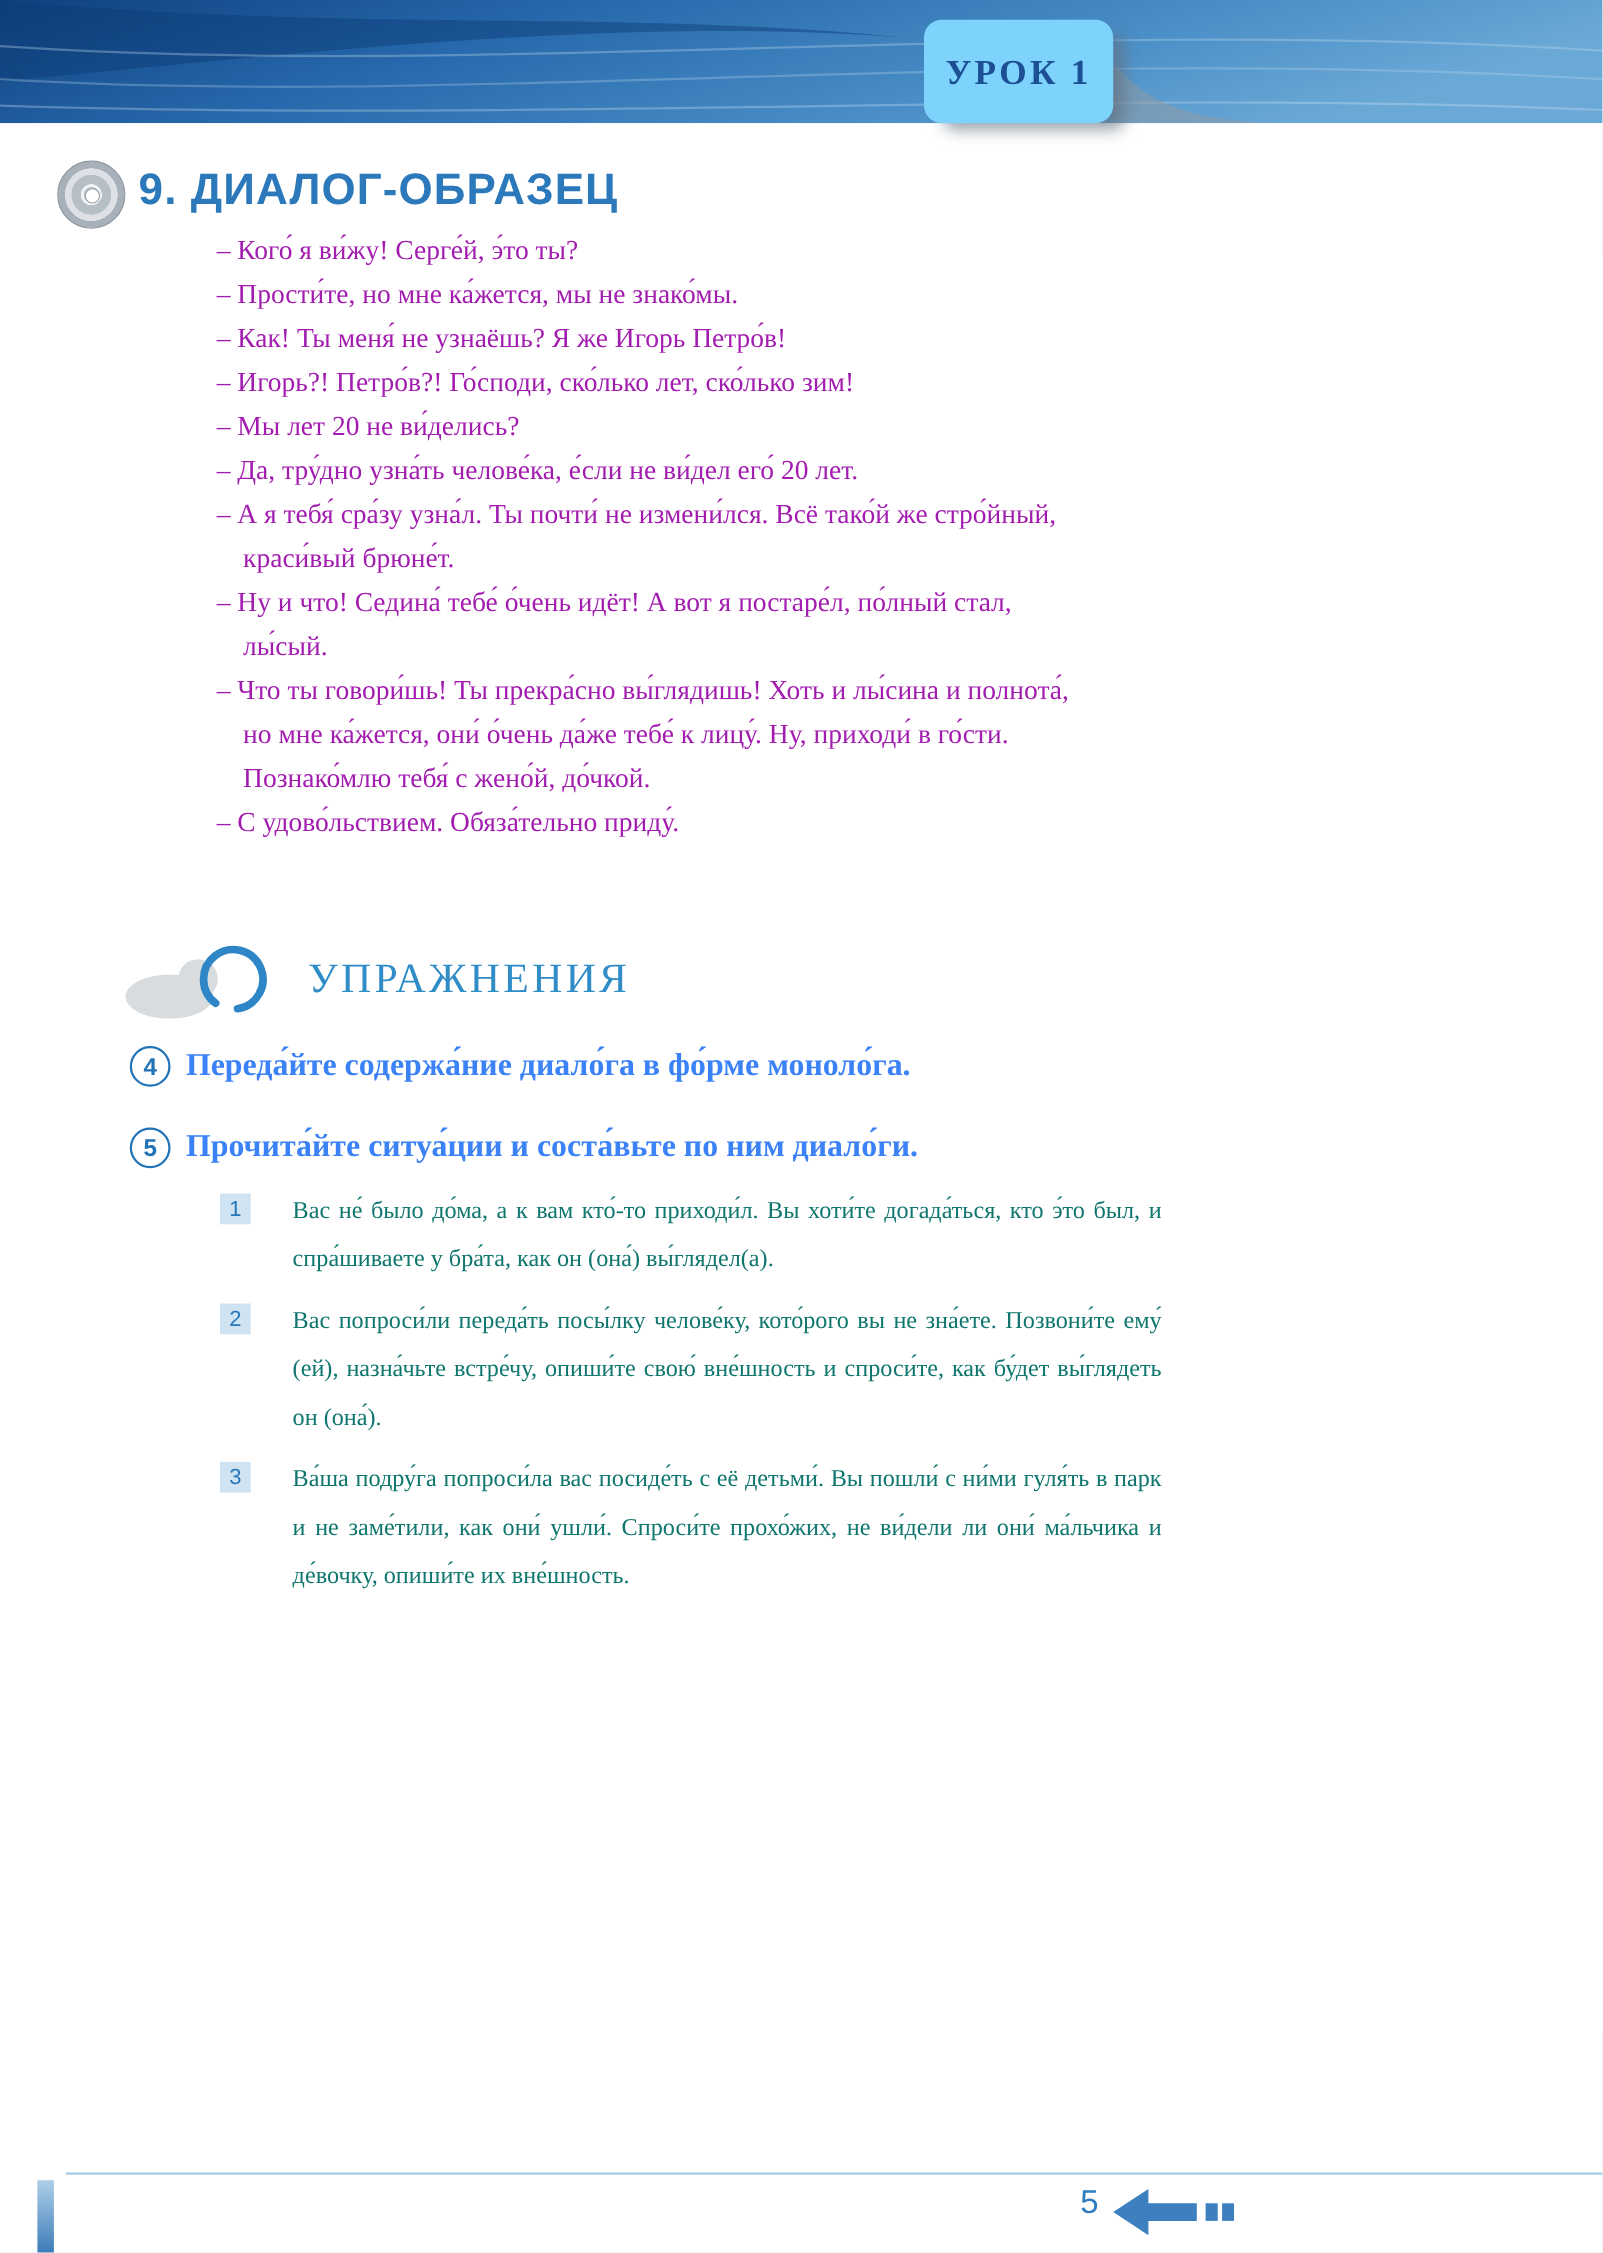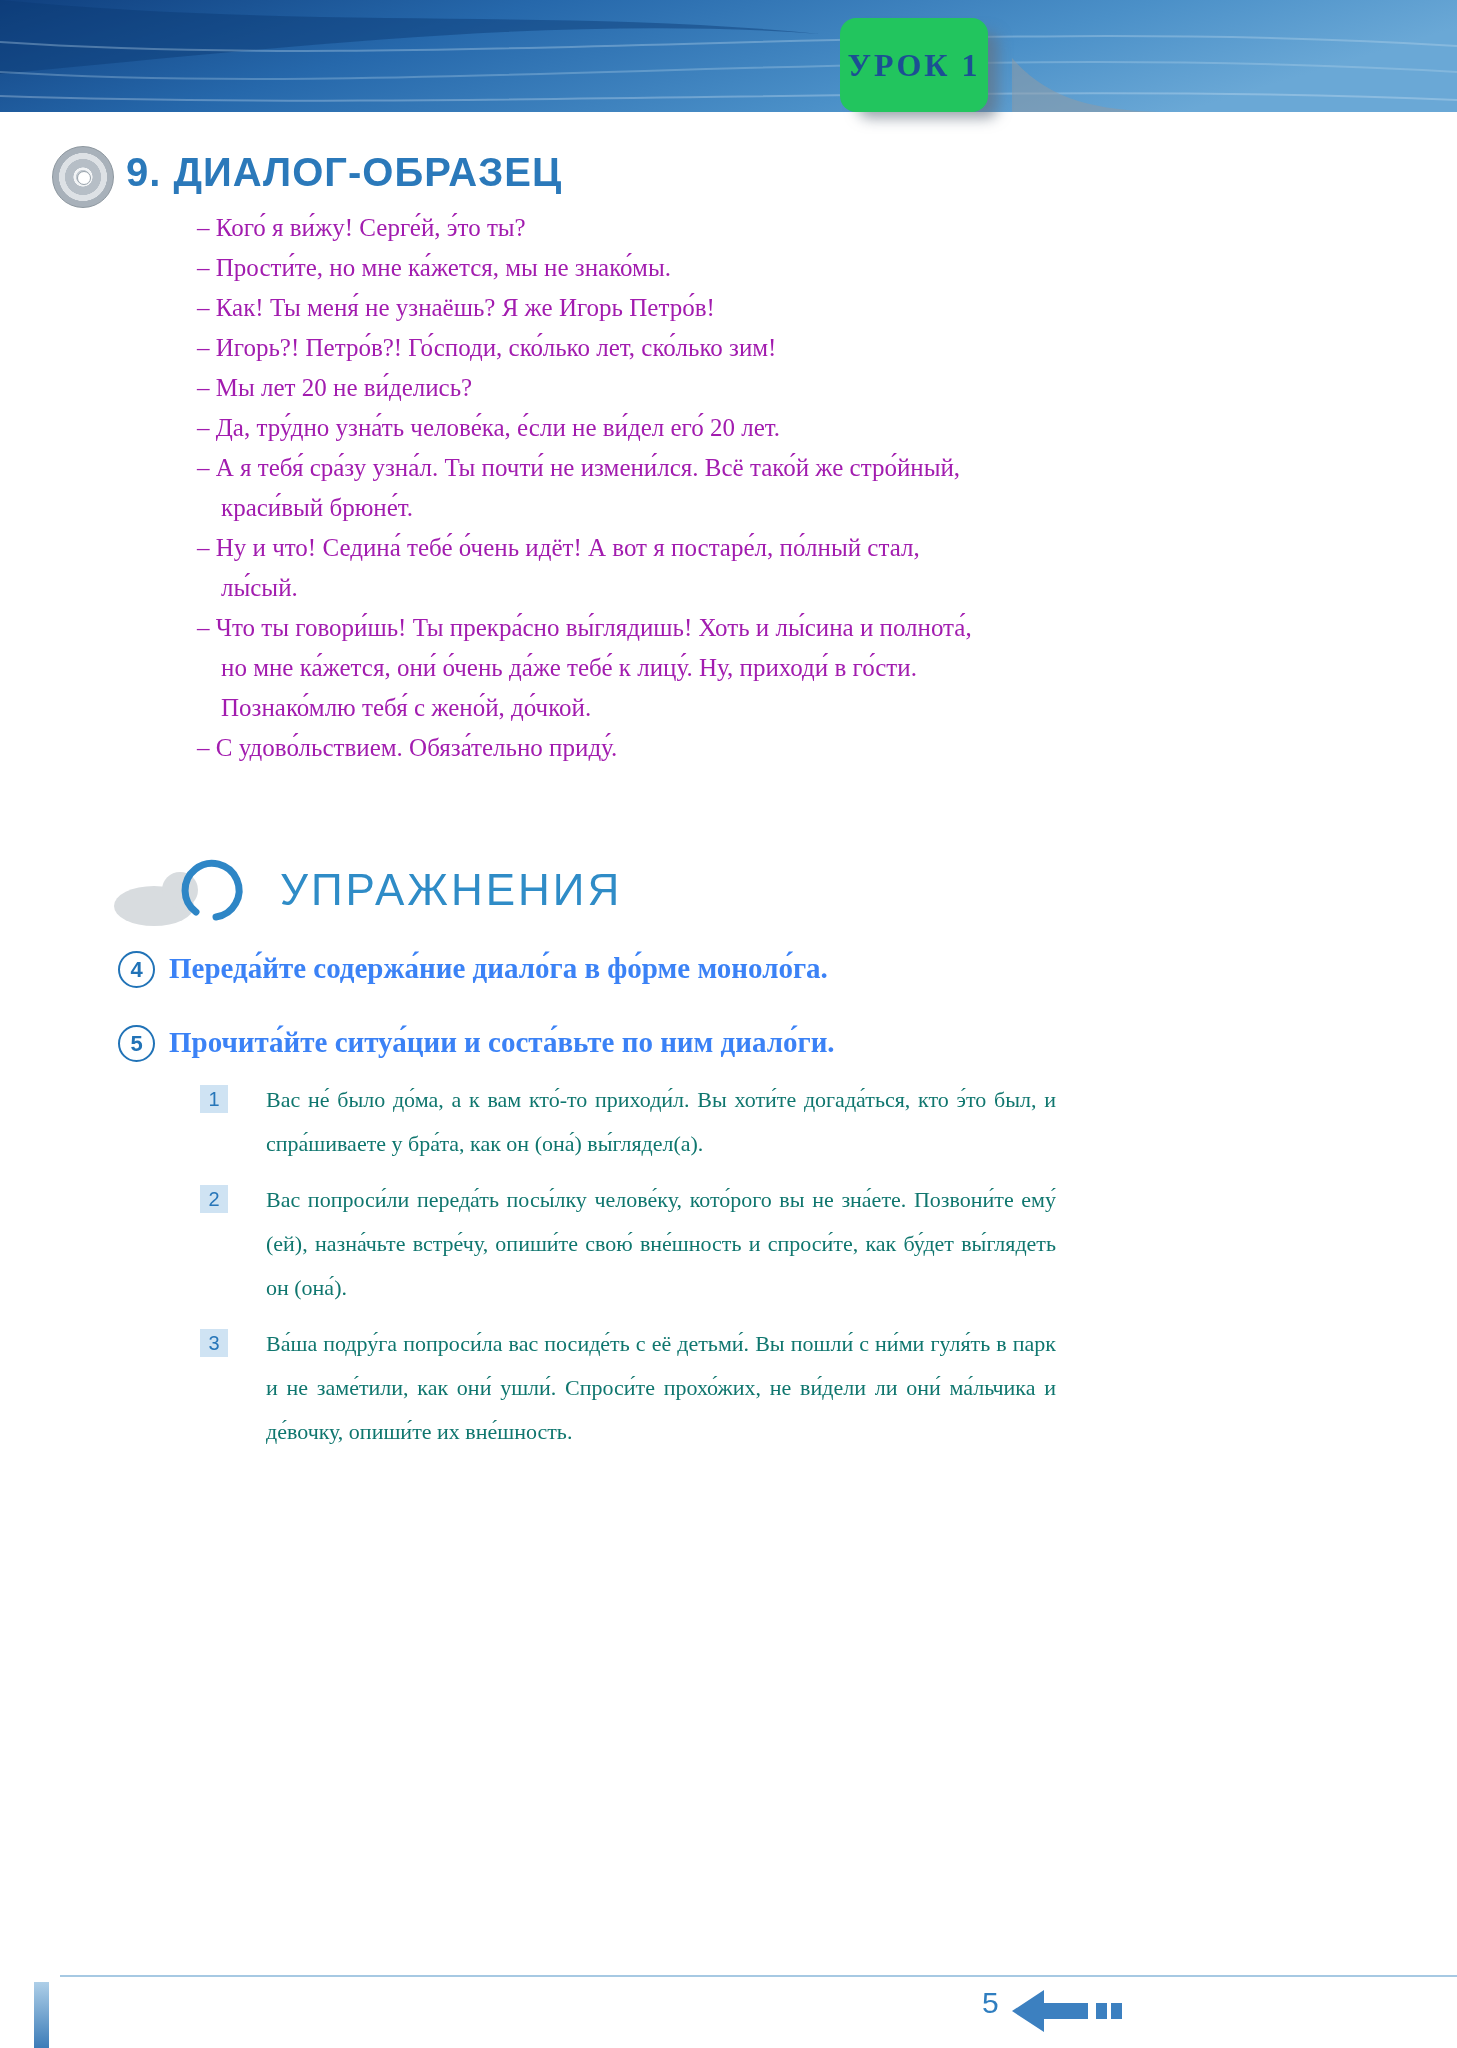--- a/index.html
+++ b/index.html
@@ -11,22 +11,22 @@
     overflow:hidden;
     font-family:"Liberation Serif", serif;
     color:#1d1d20;
   }
 
   
   .band { position:absolute; left:0; top:0; width:1457px; height:112px; }
   .band svg { display:block; width:100%; height:100%; }
 
   .lesson-tab {
-    position:absolute; left:840px; top:18px; width:148px; height:94px;
-    background:#22c55e; border-radius:16px;
+    position:absolute; left:840px; top:18px; width:172px; height:94px;
+    background:#7dd3fc; border-radius:16px;
     box-shadow:14px 10px 14px -4px rgba(100,112,128,0.65);
     display:flex; align-items:center; justify-content:center;
   }
   .lesson-tab .tab-label {
     font-family:"Liberation Serif", serif;
     font-weight:bold; font-size:32px; letter-spacing:3px;
     color:#1c4f93;
   }
 
   
@@ -65,22 +65,22 @@
     font-size:25px; line-height:40px; white-space:nowrap;
     color:#a21caf;
   }
   .dialog .dline.cont { padding-left:24px; }
 
   
   .ex-header { position:absolute; left:108px; top:848px; display:flex; align-items:center; }
   .ex-header .ex-icon { width:160px; height:84px; }
   .ex-header .ex-label {
     margin-left:12px;
-    font-family:Liberation Sans, sans-serif;
-    font-size:44px; letter-spacing:3px; color:#2f8cc7;
+    font-family:Liberation Serif, serif;
+    font-size:38px; letter-spacing:3px; color:#2f8cc7;
   }
 
   
   .ex-item { position:absolute; left:118px; display:flex; align-items:flex-start; }
   .ex-item.e4 { top:950px; }
   .ex-item.e5 { top:1024px; }
   .circle-num {
     flex:0 0 auto;
     width:37px; height:37px; border-radius:50%;
     border:2.5px solid #2173b7; color:#2173b7;

